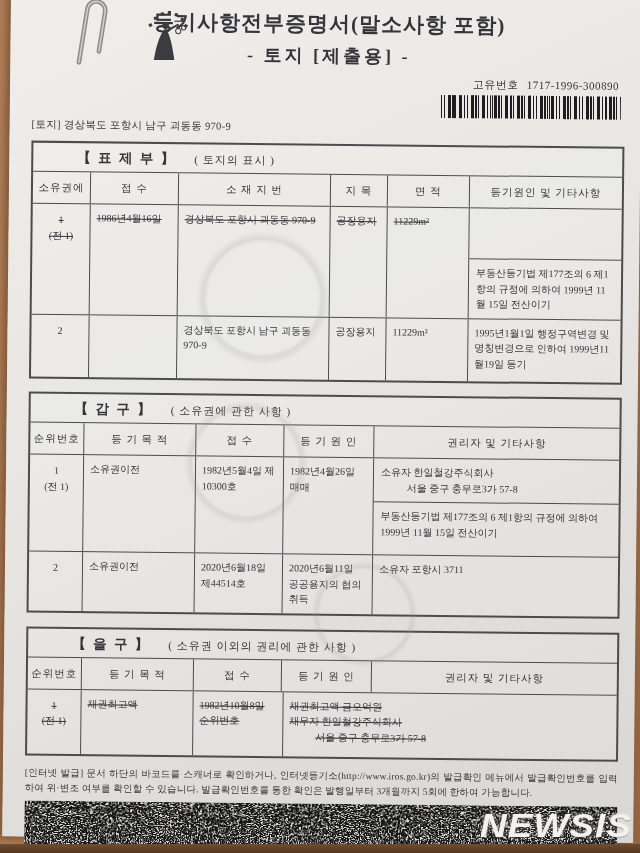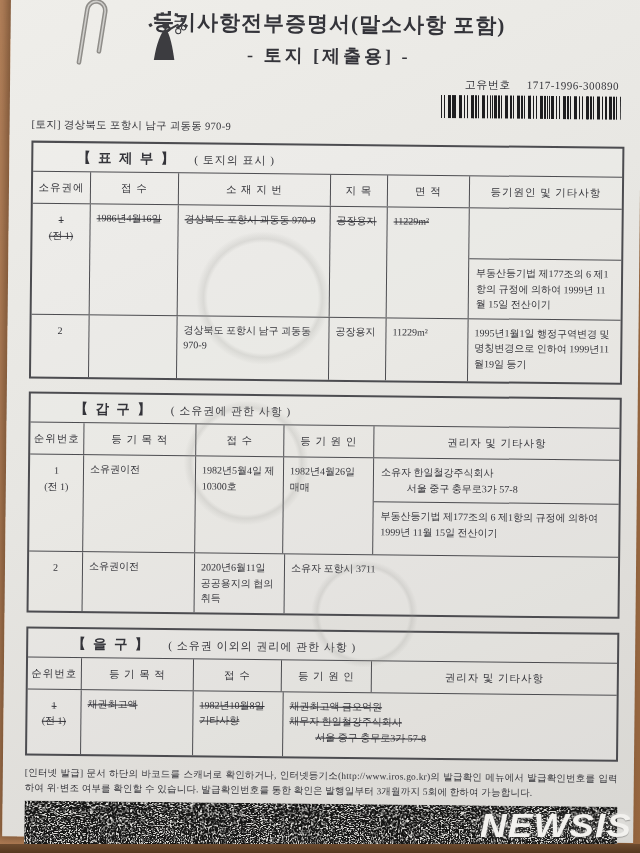--- a/index.html
+++ b/index.html
@@ -20,21 +20,21 @@
   }
   
   .wm{position:absolute;border-radius:50%;pointer-events:none;
       background:radial-gradient(circle,rgba(150,150,145,0) 52%,rgba(150,150,145,.20) 56%,rgba(150,150,145,0) 63%);}
   
   .hdr{position:relative;text-align:center;margin-top:2px;}
   .doc-title{font-size:21px;font-weight:bold;letter-spacing:1px;}
   .doc-subtitle{font-size:18px;font-weight:bold;letter-spacing:3px;margin-top:6px;}
   .emblem{position:absolute;left:108px;top:0px;width:52px;height:56px;}
   .uid-row{text-align:right;font-size:11px;margin-top:8px;padding-right:6px;letter-spacing:.5px;}
-  .uid-row .lbl{margin-right:16px;}
+  .uid-row .lbl{margin-right:8px;}
   .barcode1d{
     margin:3px 4px 0 auto;width:180px;height:23px;
     background:
       repeating-linear-gradient(90deg,#1d1d1f 0 1.5px,transparent 1.5px 3px,#1d1d1f 3px 4px,transparent 4px 7px,#1d1d1f 7px 10px,transparent 10px 11.5px),
       repeating-linear-gradient(90deg,transparent 0 13px,#1d1d1f 13px 14.5px,transparent 14.5px 19px);
   }
   .prop-line{font-size:10.5px;margin-top:4px;letter-spacing:.3px;}
   
   .tbl{border:2px solid #4c4c50;margin-top:9px;background:rgba(255,255,255,.12);}
   .tbl-title{border-bottom:1.5px solid #4c4c50;padding:5px 0 4px 44px;}
@@ -177,20 +177,21 @@
         <div class="p1">
           <div>소유자   한일철강주식회사</div>
           <div class="ind">서울 중구 충무로3가 57-8</div>
         </div>
         <div class="p2">부동산등기법 제177조의 6 제1항의 규정에 의하여 1999년 11월 15일 전산이기</div>
       </div>
     </div>
     <div class="row" style="min-height:58px;">
       <div class="c t2c1 cn">2</div>
       <div class="c t2c2 cellpad">소유권이전</div>
+      <div class="c t2c3 cellpad">2020년6월18일 제44514호</div>
       <div class="c t2c4 cellpad">2020년6월11일 공공용지의 협의 취득</div>
       <div class="c t2c5 cellpad">소유자   포항시   3711</div>
     </div>
   </div>
 
   <div class="tbl" style="margin-top:14px;">
     <div class="tbl-title">
       <span class="big">【 을      구 】</span>
       <span class="small">( 소유권 이외의 권리에 관한 사항 )</span>
     </div>
@@ -200,21 +201,21 @@
       <div class="c t2c3">접  수</div>
       <div class="c t2c4">등 기 원 인</div>
       <div class="c t2c5">권리자 및 기타사항</div>
     </div>
     <div class="row" style="min-height:64px;">
       <div class="c t2c1 cn">
         <div class="strike">1</div>
         <div class="strike">(전 1)</div>
       </div>
       <div class="c t2c2 cellpad"><span class="strike">채권최고액</span></div>
-      <div class="c t2c4 cellpad"><span class="strike">1982년10월8일 기타사항</span></div>
+      <div class="c t2c4 cellpad"><span class="strike">1982년10월8일 순위번호</span></div>
       <div class="c t2c5 cellpad">
         <div class="strike">채권최고액   금오억원</div>
         <div class="strike">채무자   한일철강주식회사</div>
         <div class="strike ind">서울 중구 충무로3가 57-8</div>
       </div>
     </div>
   </div>
 
   <div class="footer-note">[인터넷 발급] 문서 하단의 바코드를 스캐너로 확인하거나, 인터넷등기소(http://www.iros.go.kr)의 발급확인 메뉴에서 발급확인번호를 입력하여 위·변조 여부를 확인할 수 있습니다. 발급확인번호를 통한 확인은 발행일부터 3개월까지 5회에 한하여 가능합니다.</div>
 

